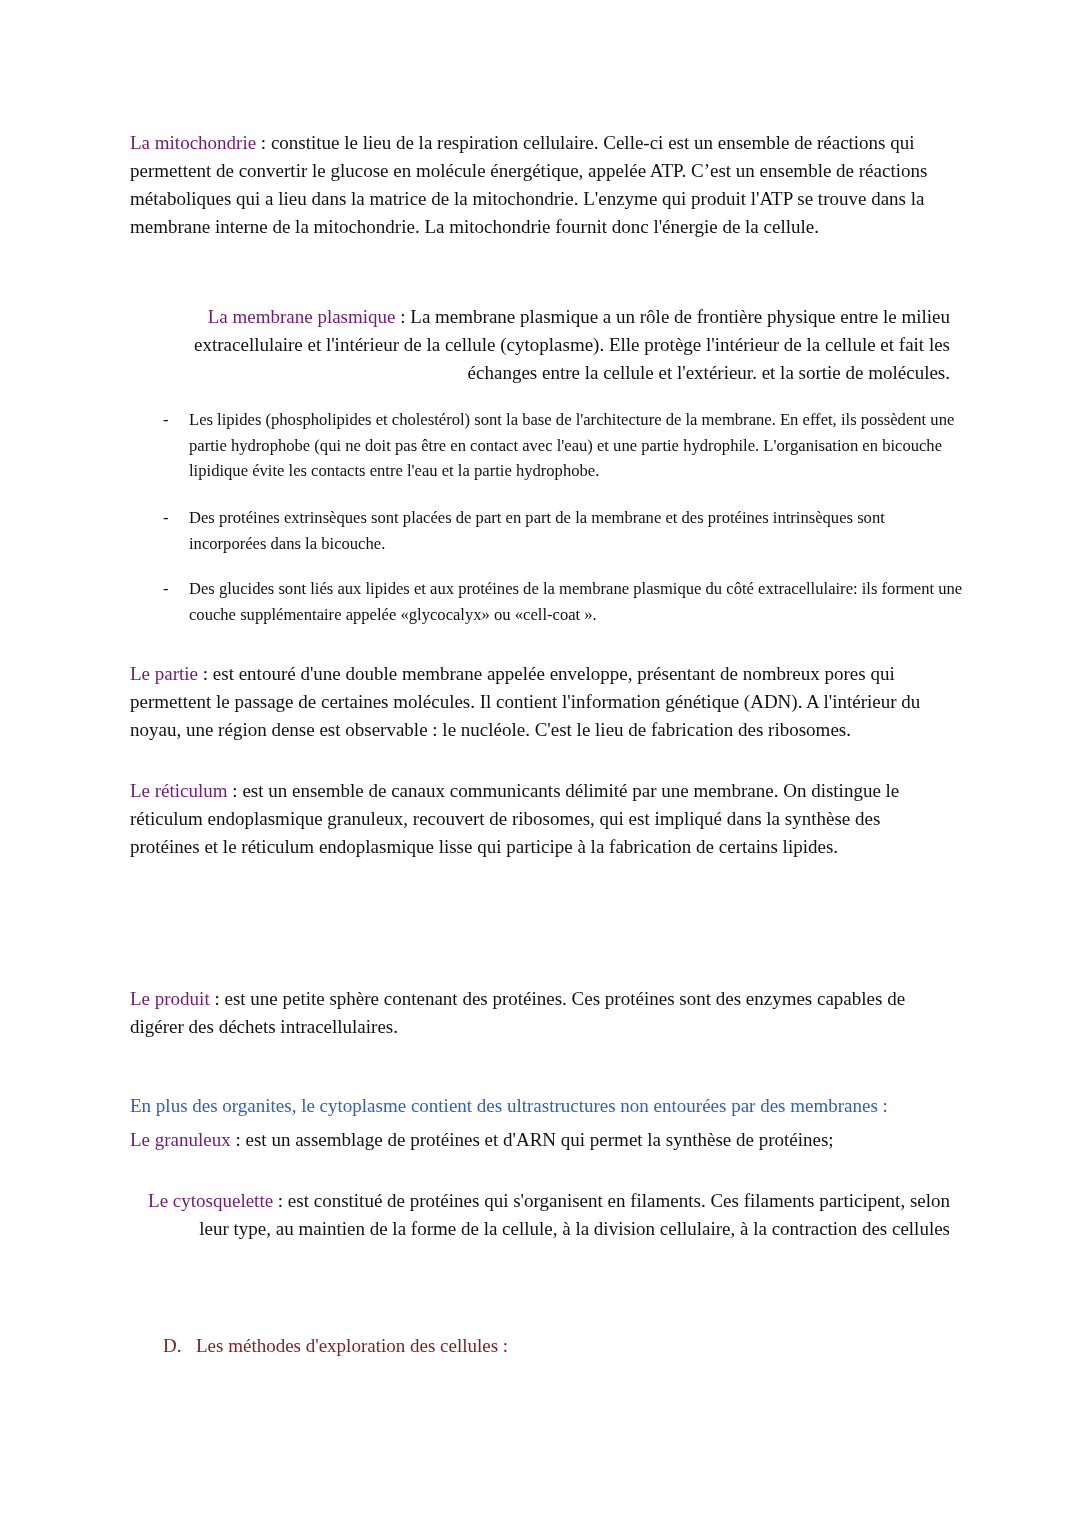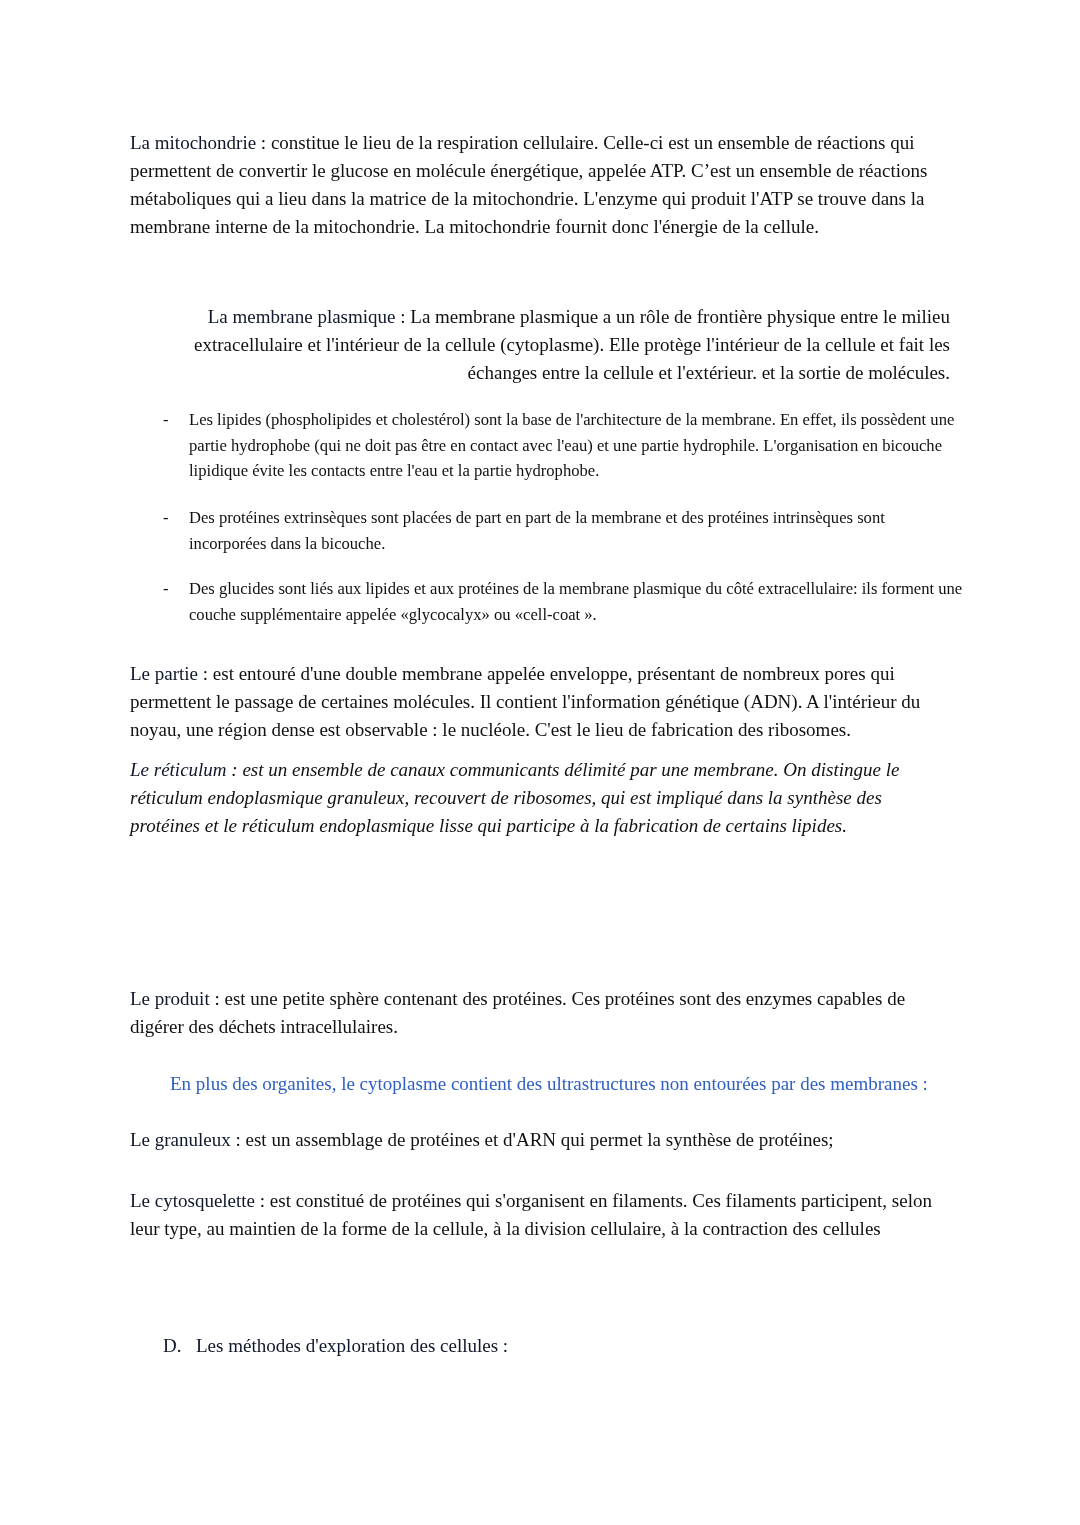--- a/index.html
+++ b/index.html
@@ -24,21 +24,21 @@
     }
     .para {
       position: absolute;
       left: 130px;
       width: 820px;
       font-size: 19px;
       line-height: 28px;
       margin: 0;
     }
     .term {
-      color: #0f172a;
+      color: #701a75;
     }
     .note {
       color: #2f5fc4;
     }
     .bullet {
       position: absolute;
       left: 163px;
       width: 800px;
       font-size: 16.6px;
       line-height: 25.5px;
@@ -53,21 +53,21 @@
     .bullet .btext {
       display: block;
       margin-left: 26px;
     }
     .heading-d {
       position: absolute;
       left: 163px;
       top: 1332px;
       font-size: 19px;
       line-height: 28px;
-      color: #0f172a;
+      color: #7f1d1d;
       margin: 0;
     }
     .heading-d .letter {
       display: inline-block;
       width: 33px;
     }
   </style>
 </head>
 <body>
 
@@ -87,26 +87,26 @@
     <span class="btext">Des protéines extrinsèques sont placées de part en part de la membrane et des protéines intrinsèques sont incorporées dans la bicouche.</span>
   </div>
 
   <div class="bullet" style="top:576px;">
     <span class="dash">-</span>
     <span class="btext">Des glucides sont liés aux lipides et aux protéines de la membrane plasmique du côté extracellulaire: ils forment une couche supplémentaire appelée «glycocalyx» ou «cell-coat ».</span>
   </div>
 
   <p class="para" style="top:660px;"><span class="term">Le partie</span><span> : est entouré d'une double membrane appelée enveloppe, présentant de nombreux pores qui permettent le passage de certaines molécules. Il contient l'information génétique (ADN). A l'intérieur du noyau, une région dense est observable : le nucléole. C'est le lieu de fabrication des ribosomes.</span></p>
 
-  <p class="para" style="top:756px;font-style:italic;"><span class="term">Le réticulum</span><span> : est un ensemble de canaux communicants délimité par une membrane. On distingue le réticulum endoplasmique granuleux, recouvert de ribosomes, qui est impliqué dans la synthèse des protéines et le réticulum endoplasmique lisse qui participe à la fabrication de certains lipides.</span></p>
+  <p class="para" style="top:777px;"><span class="term">Le réticulum</span><span> : est un ensemble de canaux communicants délimité par une membrane. On distingue le réticulum endoplasmique granuleux, recouvert de ribosomes, qui est impliqué dans la synthèse des protéines et le réticulum endoplasmique lisse qui participe à la fabrication de certains lipides.</span></p>
 
 
   <p class="para" style="top:985px;"><span class="term">Le produit</span><span> : est une petite sphère contenant des protéines. Ces protéines sont des enzymes capables de digérer des déchets intracellulaires.</span></p>
 
-  <p class="para note" style="top:1070px;margin-left:40px;">En plus des organites, le cytoplasme contient des ultrastructures non entourées par des membranes :</p>
+  <p class="para note" style="top:1092px;">En plus des organites, le cytoplasme contient des ultrastructures non entourées par des membranes :</p>
 
   <p class="para" style="top:1126px;"><span class="term">Le granuleux</span><span> : est un assemblage de protéines et d'ARN qui permet la synthèse de protéines;</span></p>
 
-  <p class="para" style="top:1187px;"><span class="term">Le cytosquelette</span><span> : est constitué de protéines qui s'organisent en filaments. Ces filaments participent, selon leur type, au maintien de la forme de la cellule, à la division cellulaire, à la contraction des cellules</span></p>
+  <p class="para" style="top:1187px;text-align:right;"><span class="term">Le cytosquelette</span><span> : est constitué de protéines qui s'organisent en filaments. Ces filaments participent, selon leur type, au maintien de la forme de la cellule, à la division cellulaire, à la contraction des cellules</span></p>
 
   <p class="heading-d"><span class="letter">D.</span><span>Les méthodes d'exploration des cellules :</span></p>
 
 </div>
 
 </body></html>

